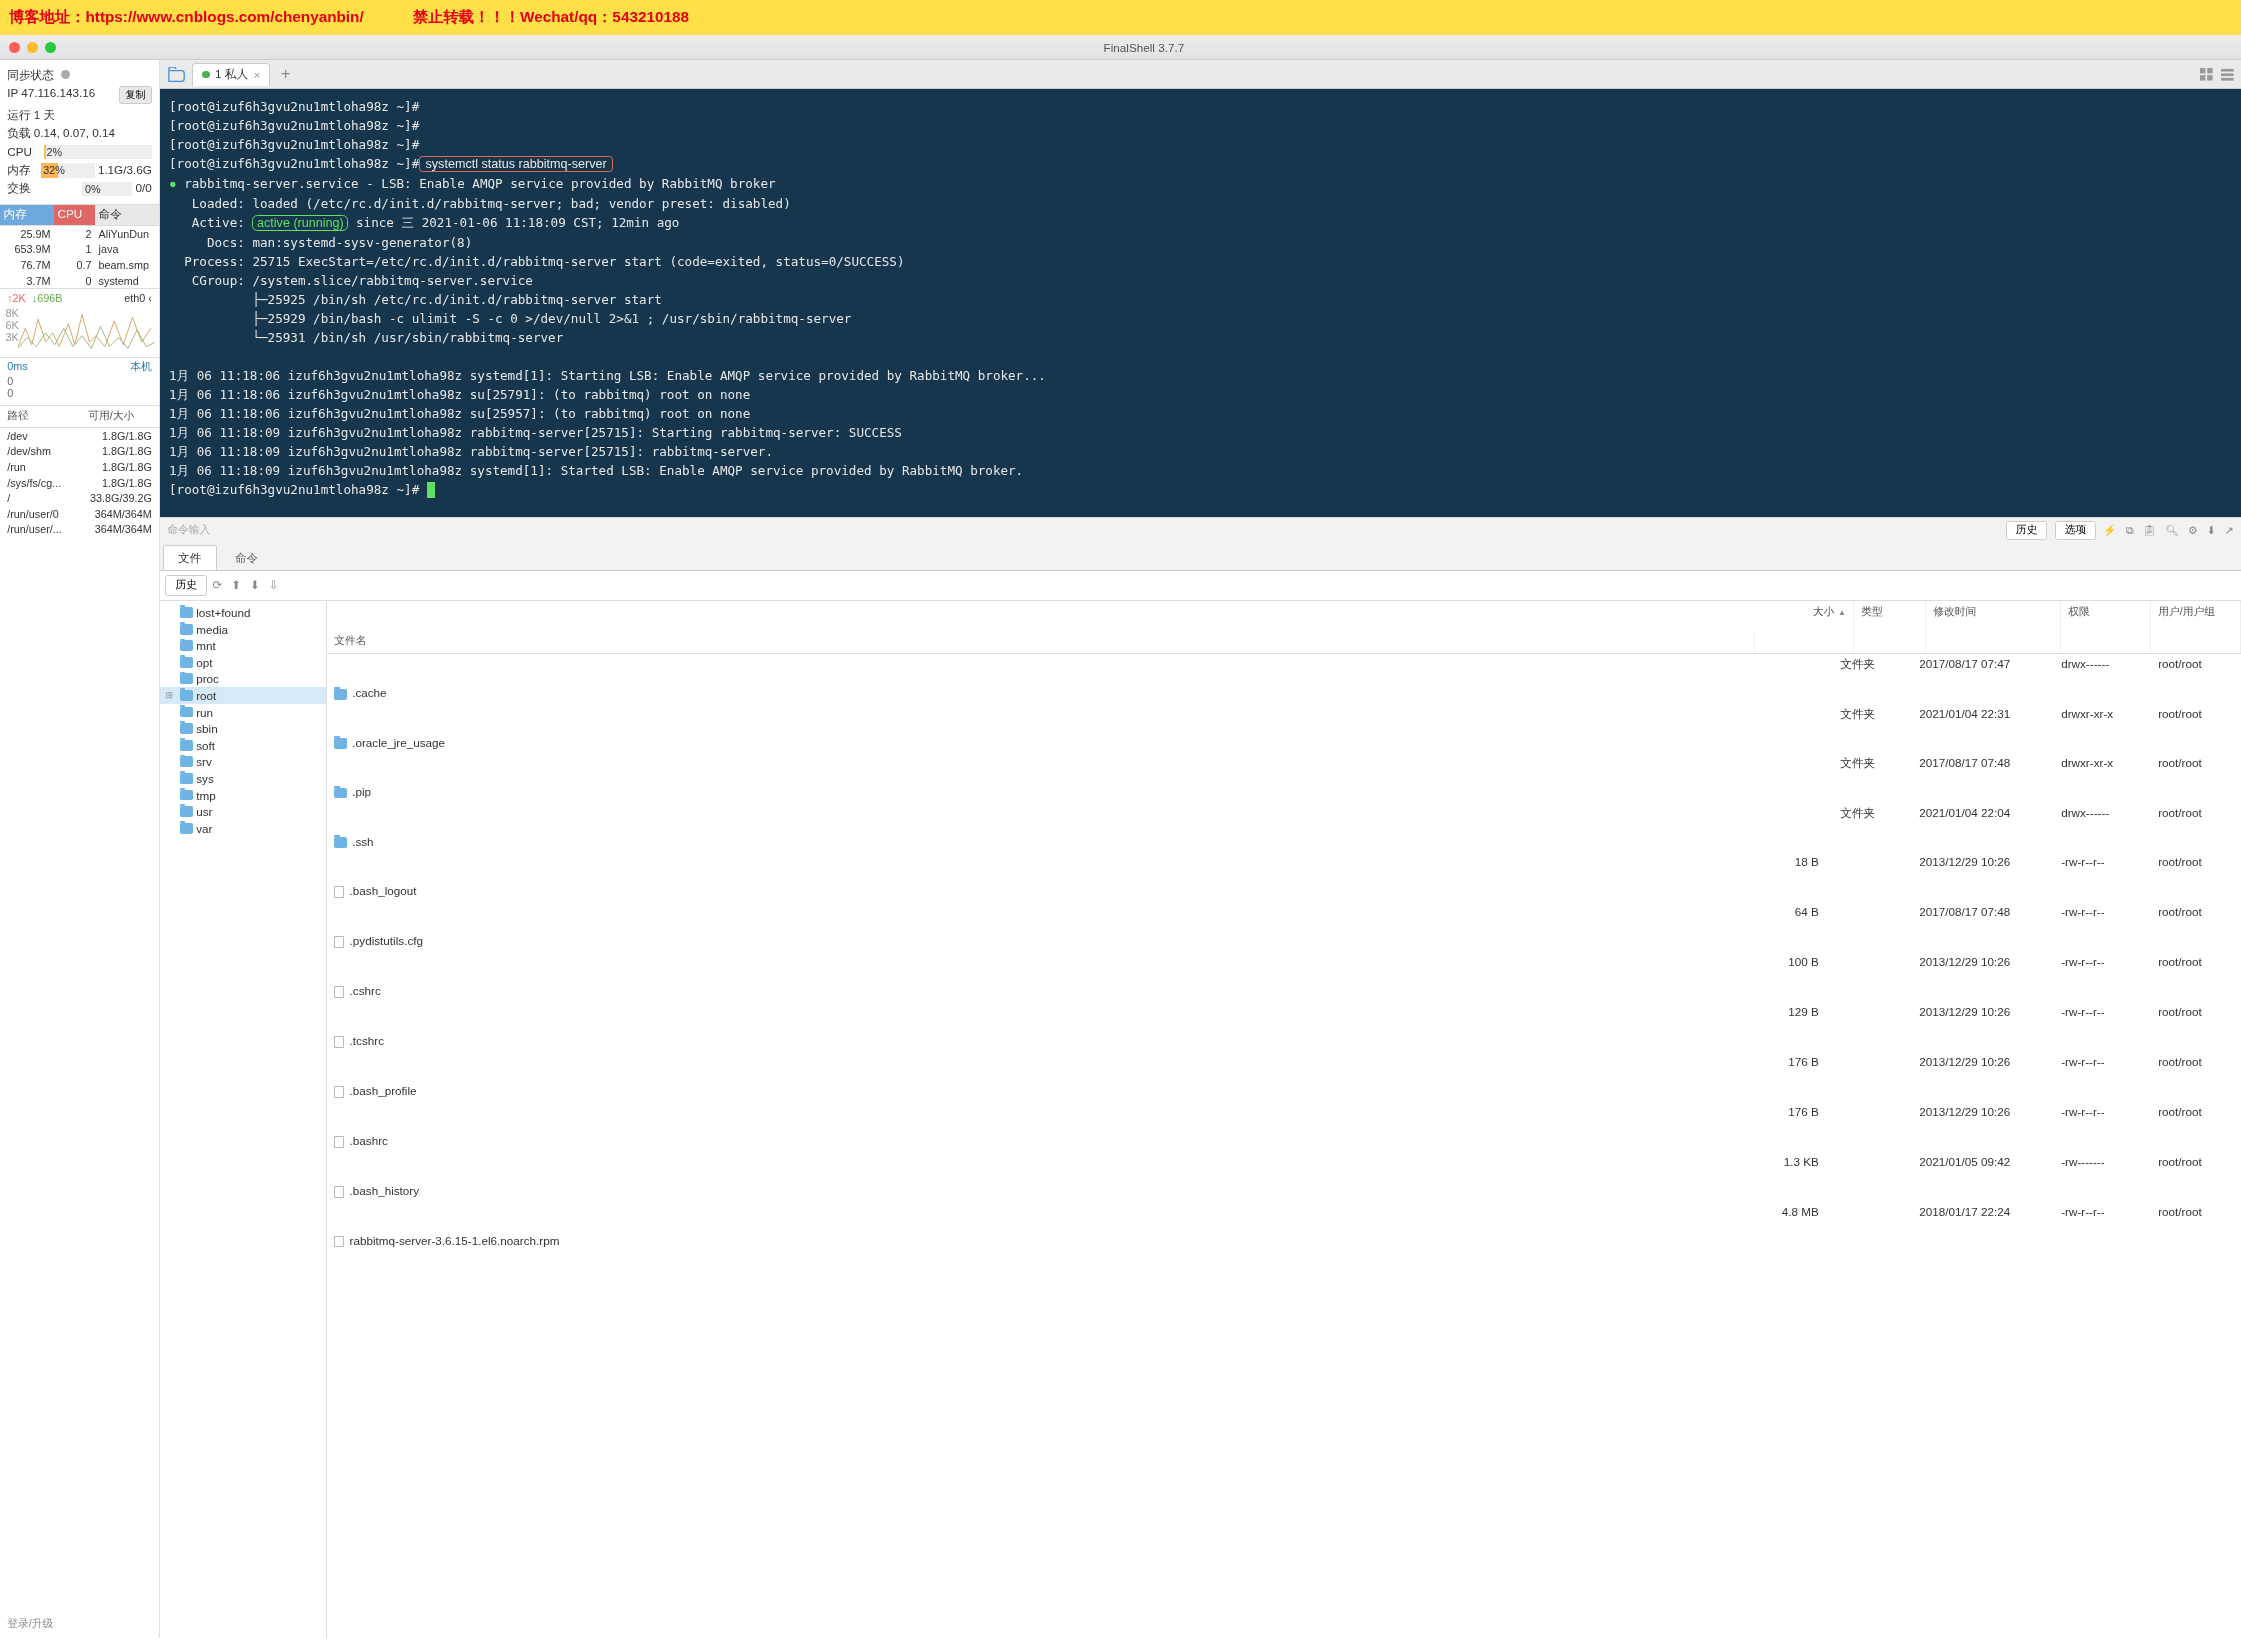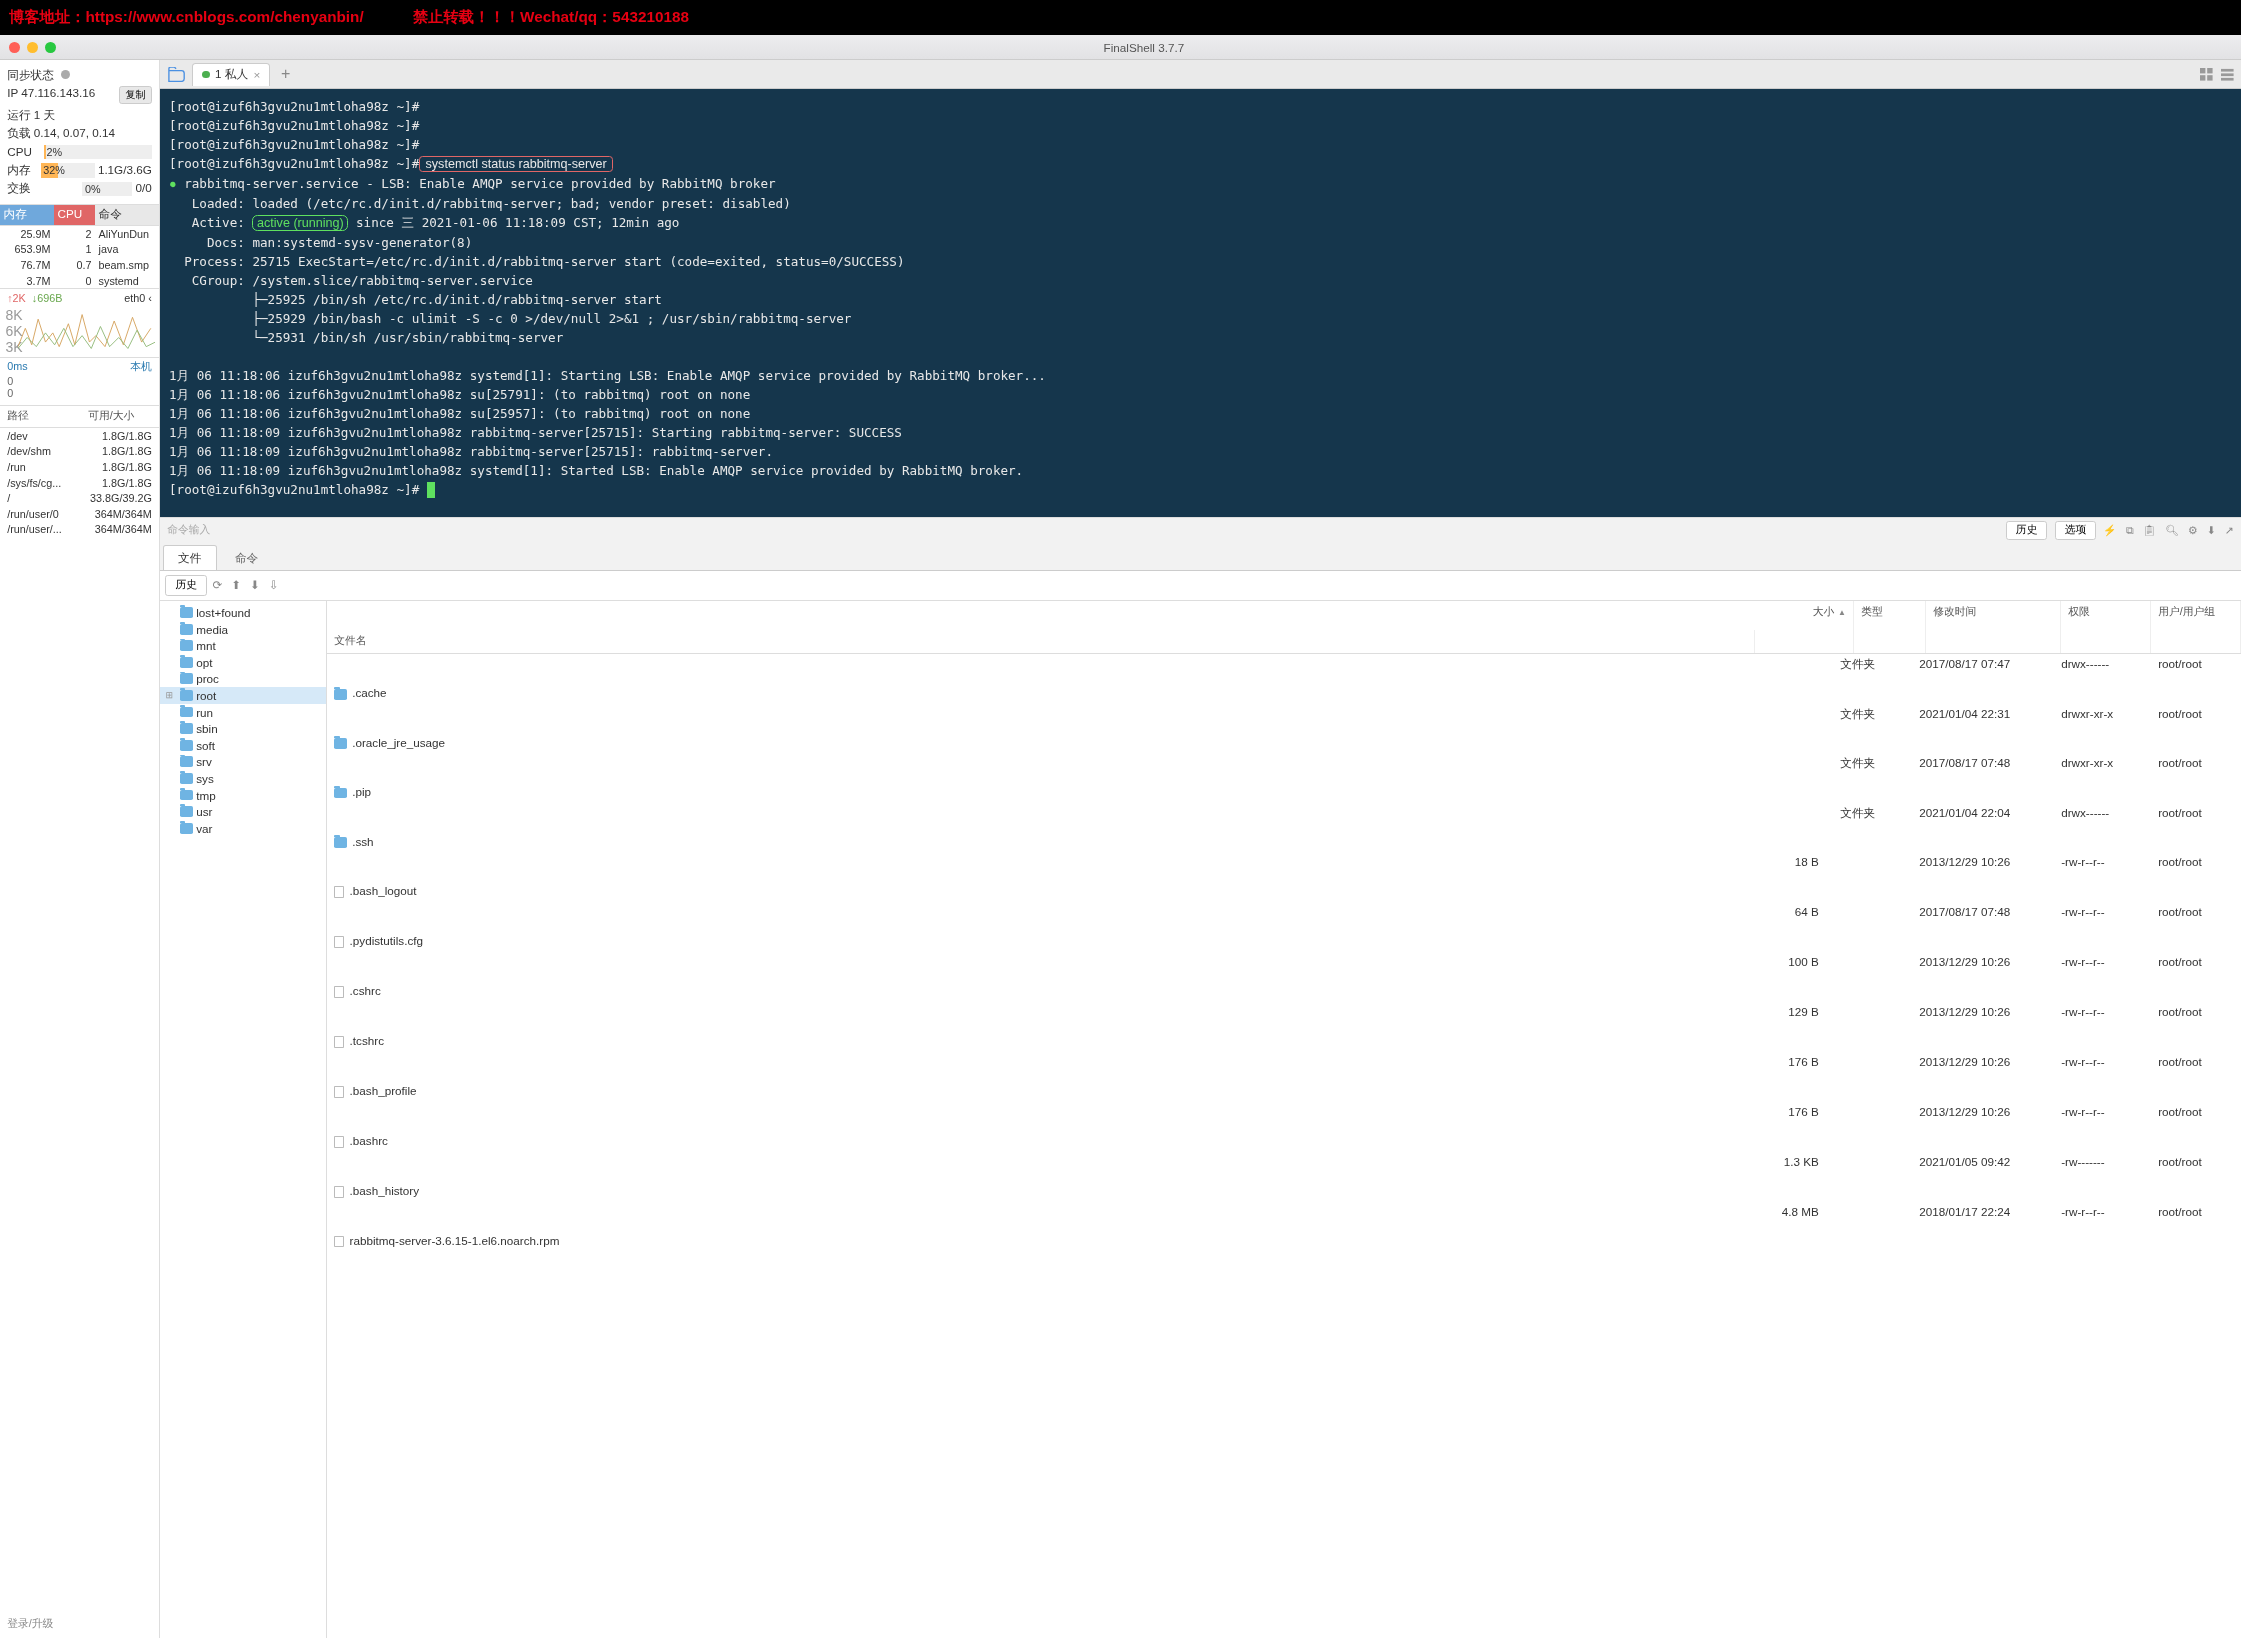--- a/index.html
+++ b/index.html
@@ -1,17 +1,17 @@
 <!DOCTYPE html>
 <html style="font-size:14.4px"><head>
 <meta charset="utf-8">
 <style>
 * { margin:0; padding:0; box-sizing:border-box; font-family:"Helvetica Neue",Arial,"Microsoft YaHei",sans-serif; }
 body { background:#fff; font-size:11.7px; color:#333; user-select:none; }
-.banner { background:#000000; padding:7.2px 9px; font-size:15.3px; font-weight:bold; }
+.banner { background:#fde047; padding:7.2px 9px; font-size:15.3px; font-weight:bold; }
 .banner .b1 { color:#e60012; }
 .banner .b2 { color:#e60012; margin-left:45px; }
 .titlebar { background:linear-gradient(#ededef,#e2e2e4); height:25px; display:flex; align-items:center; padding:0 9px; border-bottom:0.9px solid #ccc;}
 .tl-dots { display:flex; gap:7.2px; }
 .dot { width:10.8px; height:10.8px; border-radius:50%; }
 .dot.r{background:#ff5f57;} .dot.y{background:#ffbd2e;} .dot.g{background:#28c840;}
 .tl-title { flex:1; text-align:center; color:#555; font-size:11.7px;}
 .main { display:flex; height:calc(100vh - 72px); min-height:783px;}
 .sidebar { width:160px; border-right:0.9px solid #ddd; display:flex; flex-direction:column; font-size:11.7px;}
 .sb-sec { padding:5.4px 7.2px; }
@@ -25,21 +25,21 @@
 .sb-head>div{padding:2.7px 3.6px;}
 .sb-head .h1{width:54px;background:#6fa8dc;color:#fff;}
 .sb-head .h2{width:41px;background:#e06666;color:#fff;}
 .sb-head .h3{flex:1;background:#e8e8e8;}
 .proc-row{display:flex;padding:1.8px 3.6px;font-size:10.8px;}
 .proc-row>div:nth-child(1){width:54px;text-align:right;padding-right:7.2px;}
 .proc-row>div:nth-child(2){width:41px;text-align:right;padding-right:7.2px;}
 .proc-row>div:nth-child(3){flex:1;}
 .net-row{display:flex;justify-content:space-between;padding:2.7px 7.2px;border-top:0.9px solid #ddd;font-size:10.8px;}
 .up{color:#e06666;} .dn{color:#6aa84f;}
-.chart{height:50px;background:#fff;padding:0 5.4px;font-size:14px;color:#999;position:relative;}
+.chart{height:50px;background:#fff;padding:0 5.4px;font-size:11px;color:#999;position:relative;}
 .chart svg{position:absolute;left:18px;right:3.6px;bottom:3.6px;top:3.6px;}
 .latency{padding:1.8px 7.2px;font-size:10.8px;display:flex;justify-content:space-between;border-top:0.9px solid #ddd;}
 .latency .lbl{color:#2a7ab0;}
 .disk-head{display:flex;padding:3.6px 7.2px;border-top:0.9px solid #ddd;border-bottom:0.9px solid #ddd;font-size:10.8px;color:#555;}
 .disk-head>div:first-child{flex:1;} .disk-head>div:last-child{width:81px;text-align:center;}
 .disk-row{display:flex;padding:1.8px 7.2px;font-size:10.8px;}
 .disk-row>div:first-child{flex:1;overflow:hidden;text-overflow:ellipsis;white-space:nowrap;}
 .disk-row>div:last-child{width:81px;text-align:right;}
 .sb-foot{margin-top:auto;padding:7.2px;color:#888;font-size:10.8px;}
 .content{flex:1;display:flex;flex-direction:column;overflow:hidden;}

